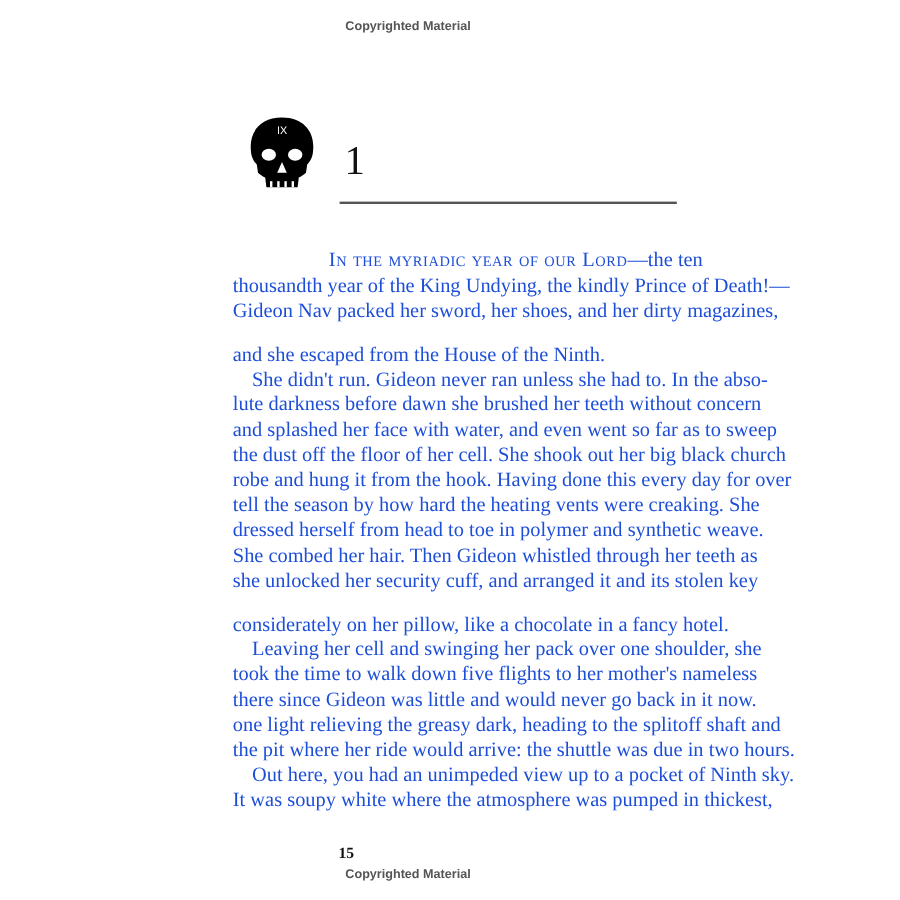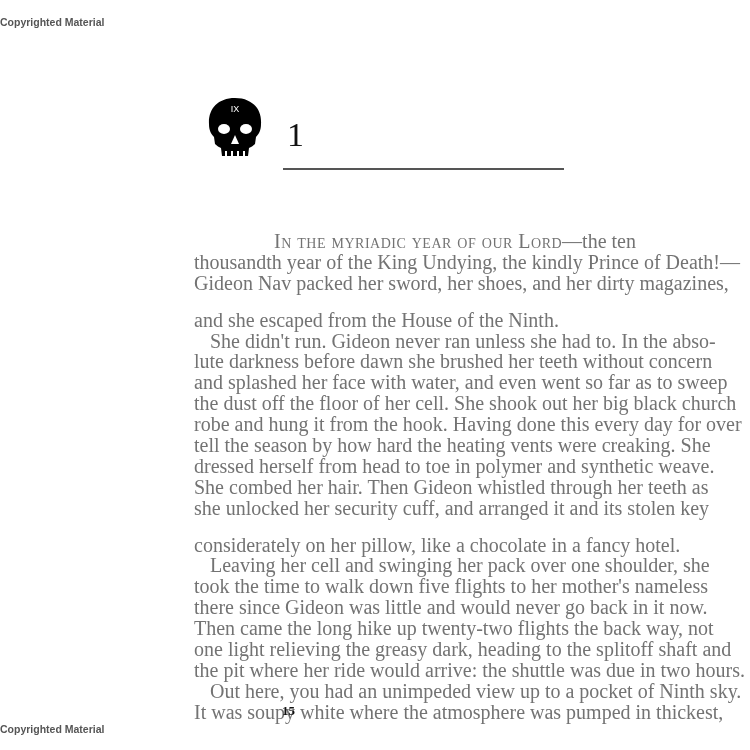--- a/index.html
+++ b/index.html
@@ -1,23 +1,23 @@
 <!DOCTYPE html>
 <html><head>
 <meta charset="utf-8">
 <style>
   html, body { margin:0; padding:0; background:#fff; }
   body { width:750px; height:750px; position:relative; overflow:hidden; font-family:"DejaVu Serif", serif; color:#1a1a1a; }
-  .watermark { position:absolute; left:0; width:680px; font-family:"Liberation Sans", sans-serif; font-size:10.5px; font-weight:bold; color:#555; }
+  .watermark { position:absolute; left:0; width:680px; text-align:center; font-family:"Liberation Sans", sans-serif; font-size:10.5px; font-weight:bold; color:#555; }
   .wm-top { top:16px; }
   .wm-bottom { top:723px; }
   .skull { position:absolute; left:205px; top:96px; width:60px; height:64px; }
   .chapter-num { position:absolute; left:287px; top:118px; font-family:"Liberation Serif", serif; font-size:34px; line-height:34px; color:#111; }
   .rule { position:absolute; left:283px; top:168px; width:281px; height:2px; background:#555; }
-  .text { position:absolute; left:194px; top:231px; width:371px; font-family:"Liberation Serif", serif; font-size:20px; line-height:20.9px; color:#737373; }
+  .text { position:absolute; left:194px; top:207px; width:371px; font-family:"Liberation Serif", serif; font-size:17px; line-height:20.9px; color:#1d4ed8; }
   .line { display:block; white-space:nowrap; text-align:justify; text-align-last:justify; height:20.9px; overflow:visible; }
   .line.last { text-align-last:left;margin-top:16px; }
   .line.indent { padding-left:16px; }
   .line.open { padding-left:80px; }
   .sc { font-variant:small-caps; letter-spacing:0.5px; }
   .page-num { position:absolute; left:282px; top:703px; font-family:"Liberation Serif", serif; font-weight:bold; font-size:13px; color:#111; }
 </style>
 </head>
 <body>
 
@@ -50,21 +50,20 @@
       <span class="line ">the dust off the floor of her cell. She shook out her big black church</span>
       <span class="line ">robe and hung it from the hook. Having done this every day for over</span>
       <span class="line ">tell the season by how hard the heating vents were creaking. She</span>
       <span class="line ">dressed herself from head to toe in polymer and synthetic weave.</span>
       <span class="line ">She combed her hair. Then Gideon whistled through her teeth as</span>
       <span class="line ">she unlocked her security cuff, and arranged it and its stolen key</span>
       <span class="line last">considerately on her pillow, like a chocolate in a fancy hotel.</span>
       <span class="line indent">Leaving her cell and swinging her pack over one shoulder, she</span>
       <span class="line ">took the time to walk down five flights to her mother's nameless</span>
       <span class="line ">there since Gideon was little and would never go back in it now.</span>
-      <span class="line ">Then came the long hike up twenty-two flights the back way, not</span>
       <span class="line ">one light relieving the greasy dark, heading to the splitoff shaft and</span>
       <span class="line ">the pit where her ride would arrive: the shuttle was due in two hours.</span>
       <span class="line indent">Out here, you had an unimpeded view up to a pocket of Ninth sky.</span>
       <span class="line ">It was soupy white where the atmosphere was pumped in thickest,</span>
     </div>
 </div>
 
 <div class="page-num">15</div>
 <div class="watermark wm-bottom">Copyrighted Material</div>
 

